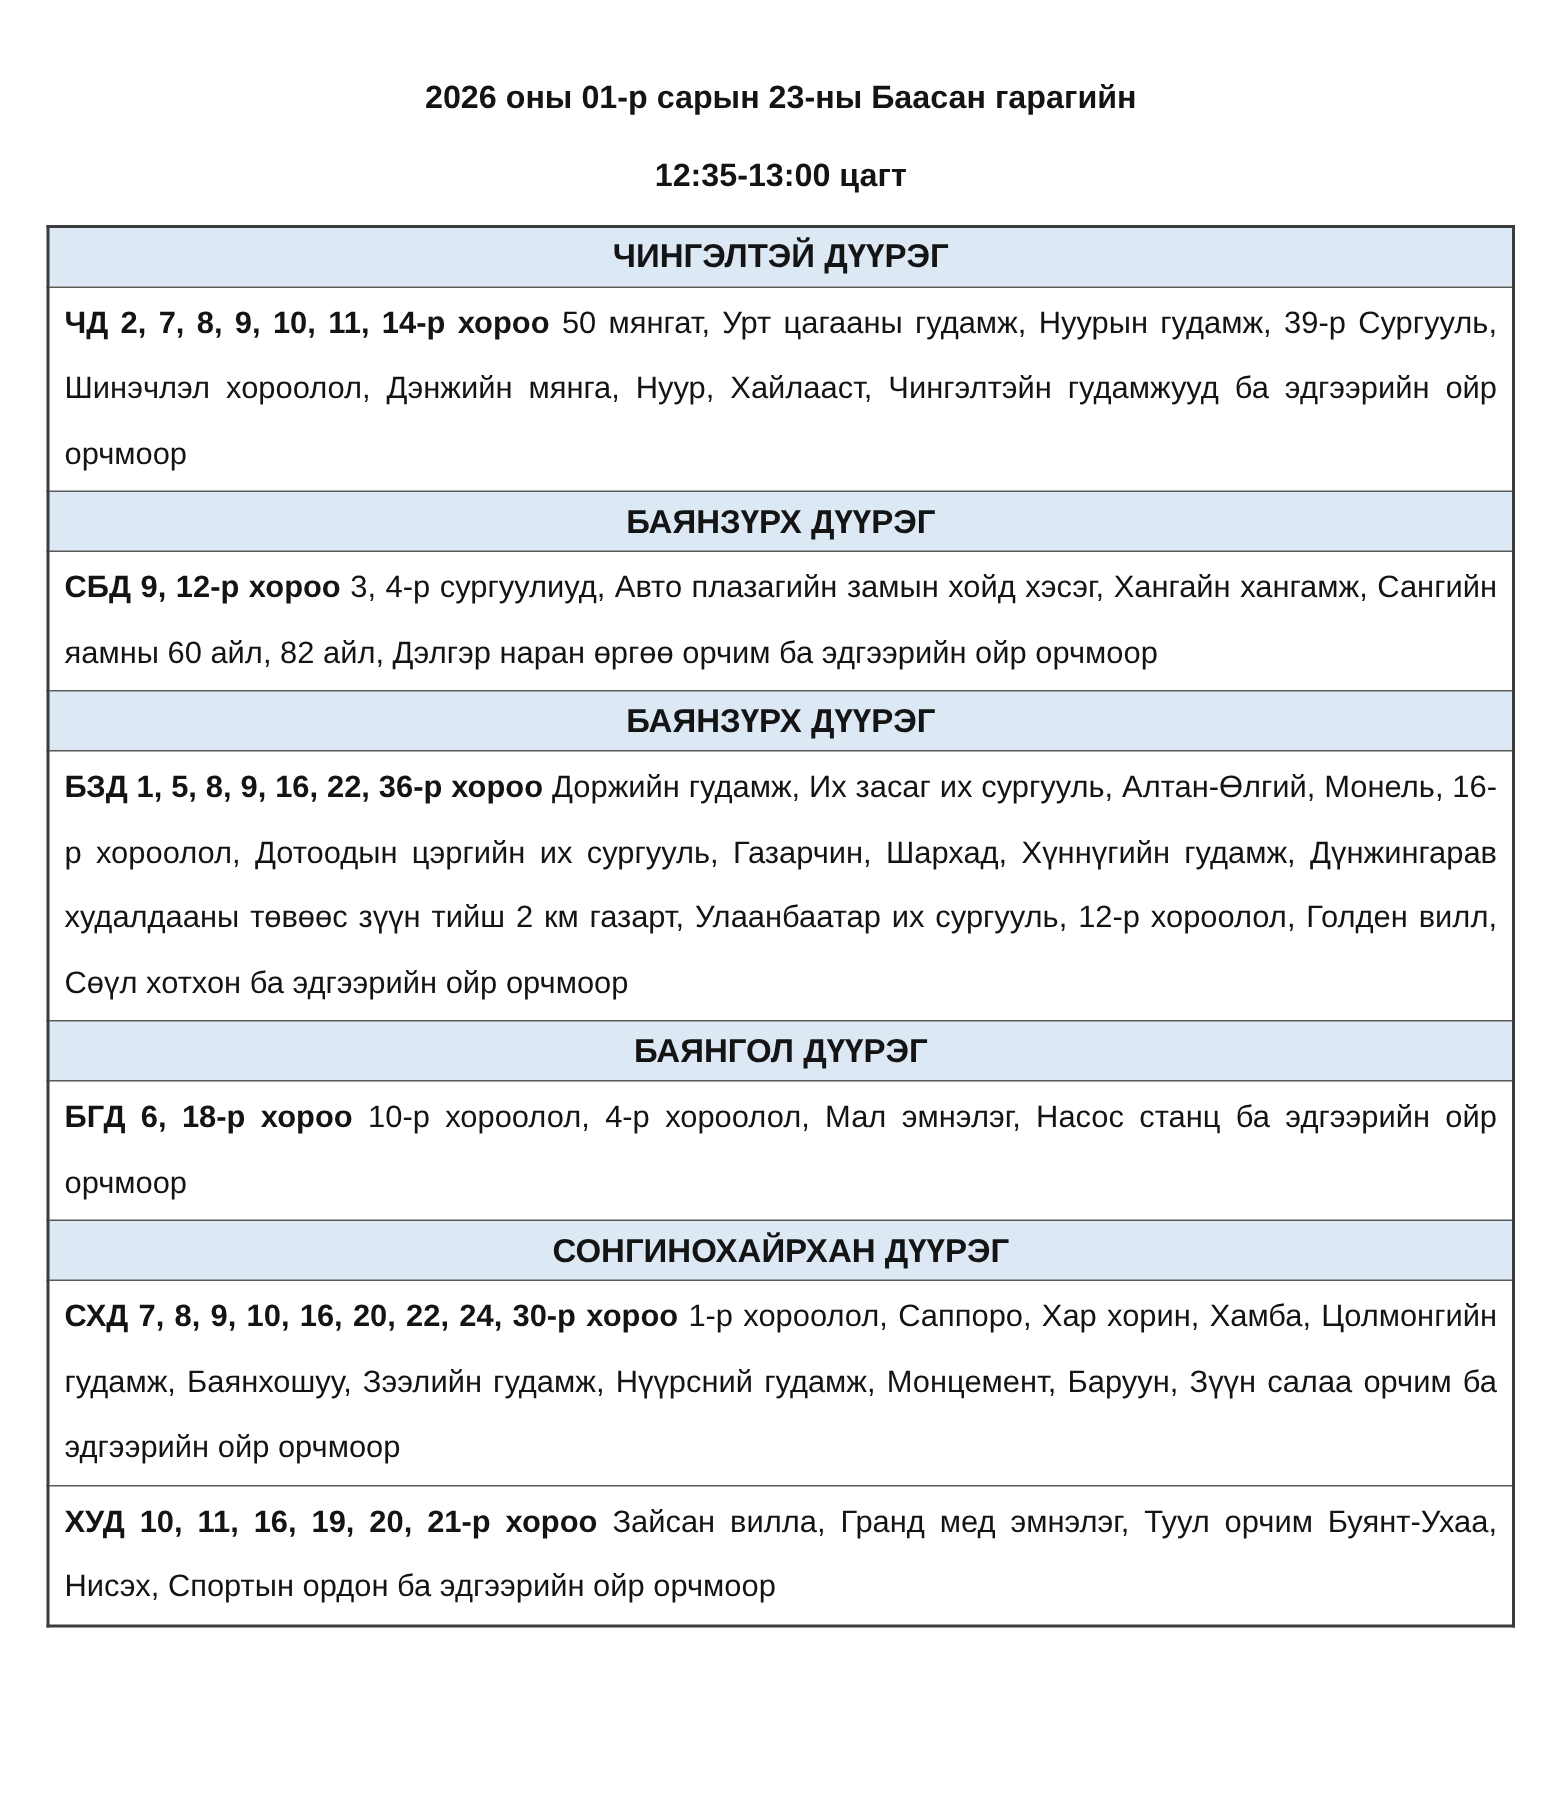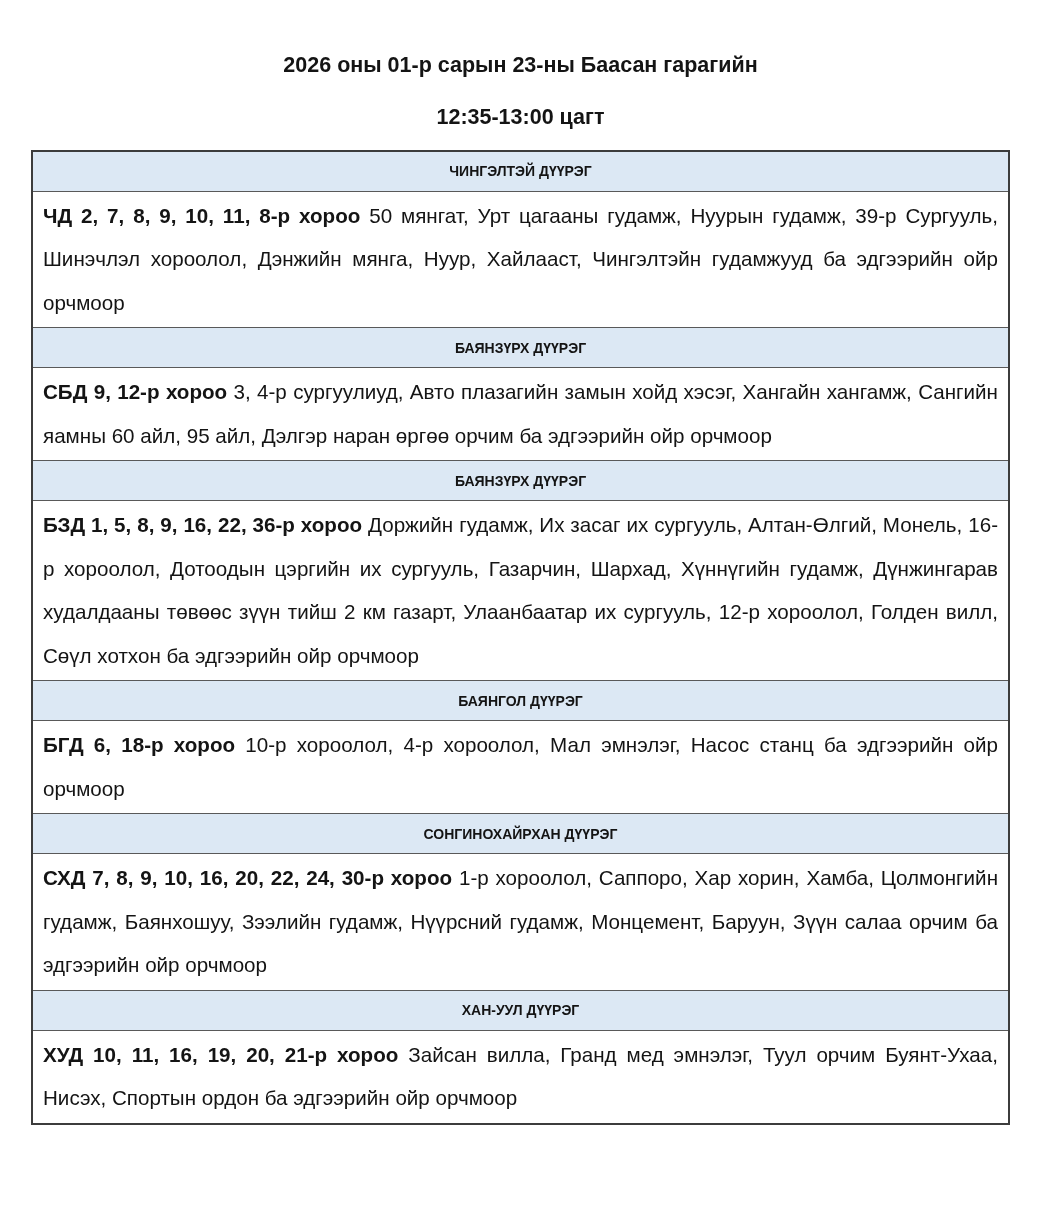--- a/index.html
+++ b/index.html
@@ -41,21 +41,21 @@
     table-layout: fixed;
   }
   td {
     border: 1px solid var(--border-inner);
   }
   td.header-cell {
     background: var(--header-bg);
     text-align: center;
     vertical-align: middle;
     font-weight: bold;
-    font-size: 14px;
+    font-size: 22px;
     height: 40px;
     padding: 2px 6px;
   }
   td.body-cell {
     background: #ffffff;
     padding: 2px 10px 3px 10px;
     font-size: 20.6px;
     line-height: 43.5px;
     text-align: justify;
     vertical-align: top;
@@ -74,32 +74,32 @@
 
 <table class="outage-table">
   <tbody id="table-body">
   <tr>
     <td class="header-cell">
       <span class="district-name">ЧИНГЭЛТЭЙ ДҮҮРЭГ</span>
     </td>
   </tr>
   <tr>
     <td class="body-cell">
-      <span class="khoroo-list">ЧД 2, 7, 8, 9, 10, 11, 8-р хороо</span> <span class="areas-list">50 мянгат, Урт цагааны гудамж, Нуурын гудамж, 39-р Сургууль, Шинэчлэл хороолол, Дэнжийн мянга, Нуур, Хайлааст, Чингэлтэйн гудамжууд ба эдгээрийн ойр орчмоор</span>
+      <span class="khoroo-list">ЧД 2, 7, 8, 9, 10, 11, 14-р хороо</span> <span class="areas-list">50 мянгат, Урт цагааны гудамж, Нуурын гудамж, 39-р Сургууль, Шинэчлэл хороолол, Дэнжийн мянга, Нуур, Хайлааст, Чингэлтэйн гудамжууд ба эдгээрийн ойр орчмоор</span>
     </td>
   </tr>
 
   <tr>
     <td class="header-cell">
       <span class="district-name">БАЯНЗҮРХ ДҮҮРЭГ</span>
     </td>
   </tr>
   <tr>
     <td class="body-cell">
-      <span class="khoroo-list">СБД 9, 12-р хороо</span> <span class="areas-list">3, 4-р сургуулиуд, Авто плазагийн замын хойд хэсэг, Хангайн хангамж, Сангийн яамны 60 айл, 95 айл, Дэлгэр наран өргөө орчим ба эдгээрийн ойр орчмоор</span>
+      <span class="khoroo-list">СБД 9, 12-р хороо</span> <span class="areas-list">3, 4-р сургуулиуд, Авто плазагийн замын хойд хэсэг, Хангайн хангамж, Сангийн яамны 60 айл, 82 айл, Дэлгэр наран өргөө орчим ба эдгээрийн ойр орчмоор</span>
     </td>
   </tr>
 
   <tr>
     <td class="header-cell">
       <span class="district-name">БАЯНЗҮРХ ДҮҮРЭГ</span>
     </td>
   </tr>
   <tr>
     <td class="body-cell">
@@ -123,23 +123,18 @@
       <span class="district-name">СОНГИНОХАЙРХАН ДҮҮРЭГ</span>
     </td>
   </tr>
   <tr>
     <td class="body-cell">
       <span class="khoroo-list">СХД 7, 8, 9, 10, 16, 20, 22, 24, 30-р хороо</span> <span class="areas-list">1-р хороолол, Саппоро, Хар хорин, Хамба, Цолмонгийн гудамж, Баянхошуу, Зээлийн гудамж, Нүүрсний гудамж, Монцемент, Баруун, Зүүн салаа орчим ба эдгээрийн ойр орчмоор</span>
     </td>
   </tr>
 
   <tr>
-    <td class="header-cell">
-      <span class="district-name">ХАН-УУЛ ДҮҮРЭГ</span>
-    </td>
-  </tr>
-  <tr>
     <td class="body-cell">
       <span class="khoroo-list">ХУД 10, 11, 16, 19, 20, 21-р хороо</span> <span class="areas-list">Зайсан вилла, Гранд мед эмнэлэг, Туул орчим Буянт-Ухаа, Нисэх, Спортын ордон ба эдгээрийн ойр орчмоор</span>
     </td>
   </tr>
 </tbody>
 </table>
 
 </body></html>

